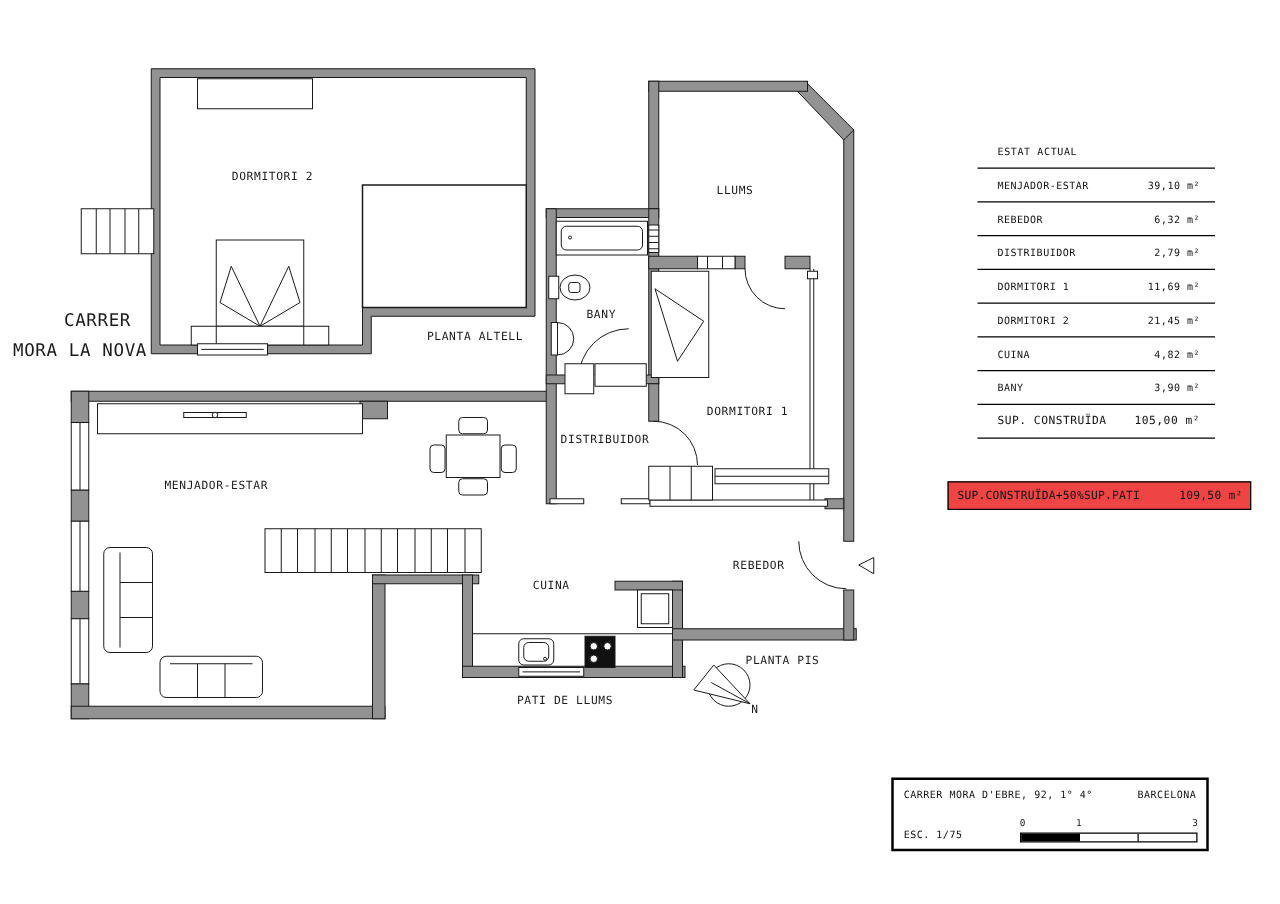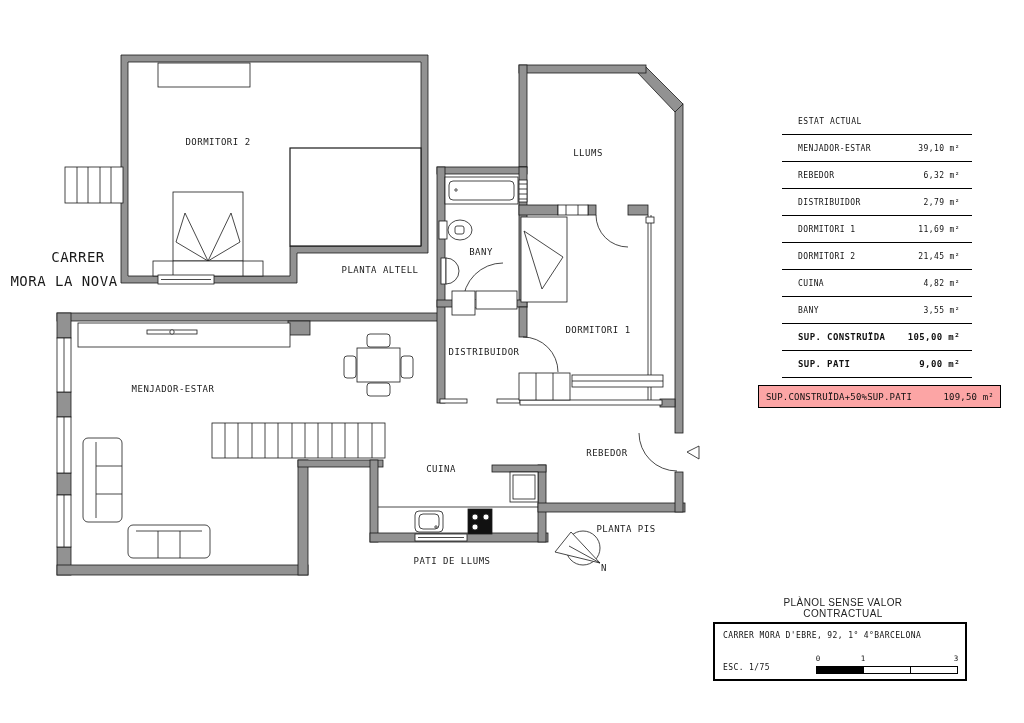--- a/index.html
+++ b/index.html
@@ -7,31 +7,31 @@
           font-family:"DejaVu Sans Mono",monospace;color:#111;}
   svg{position:absolute;left:0;top:0;}
   .plan-label{position:absolute;transform:translate(-50%,-50%);font-size:9px;letter-spacing:.5px;
               white-space:nowrap;color:#1a1a1a;}
   .plan-label.small{font-size:14px;}
   
   #area-table{position:absolute;left:782px;top:112px;width:190px;}
   #area-table .tbl-title{height:22px;padding-left:16px;font-size:8px;letter-spacing:.5px;line-height:20px;}
   #area-table .arow{height:26px;border-top:1px solid #000;display:flex;justify-content:space-between;
                     align-items:center;padding:0 12px 0 16px;font-size:8px;letter-spacing:.4px;}
-  #area-table .arow.big{font-size:9px;font-weight:bold;}
+  #area-table .arow.big{font-size:9px;}
   #area-table .rows{border-bottom:1px solid #000;}
   #total-box{position:absolute;left:758px;top:385px;width:228px;height:21px;border:1.5px solid #000;
              display:flex;justify-content:space-between;align-items:center;padding:0 6px 0 7px;
-             font-size:9px;letter-spacing:.2px;background:#fca5a5;}
+             font-size:9px;letter-spacing:.2px;background:#ef4444;}
   
   #disclaimer{position:absolute;left:748px;top:597px;width:190px;text-align:center;
               font-family:"Liberation Sans",sans-serif;font-size:10px;letter-spacing:.4px;color:#222;}
   #title-box{position:absolute;left:713px;top:622px;width:250px;height:55px;border:2px solid #000;background:#fff;}
   #title-box .addr-row{position:absolute;left:8px;right:8px;top:7px;display:flex;
-                       font-size:8px;letter-spacing:.4px;}
+                       justify-content:space-between;font-size:8px;letter-spacing:.4px;}
   #title-box .esc{position:absolute;left:8px;bottom:7px;font-size:8px;letter-spacing:.4px;}
   .sb-tick{position:absolute;top:30px;width:10px;text-align:center;font-size:7.5px;}
   #scalebar{position:absolute;left:101px;top:42px;width:140px;height:6px;border:1px solid #000;}
   #scalebar .fill{position:absolute;left:0;top:0;width:47px;height:100%;background:#000;}
   #scalebar .t1{position:absolute;left:46px;top:0;width:1px;height:100%;background:#000;}
   #scalebar .t2{position:absolute;left:93px;top:0;width:1px;height:100%;background:#000;}
 </style>
 </head>
 <body>
 
@@ -242,38 +242,33 @@
     <div class="arow">
       <span>DORMITORI 2</span>
       <span>21,45 m²</span>
     </div>
     <div class="arow">
       <span>CUINA</span>
       <span>4,82 m²</span>
     </div>
     <div class="arow">
       <span>BANY</span>
-      <span>3,55 m²</span>
+      <span>3,90 m²</span>
     </div>
     <div class="arow big">
       <span>SUP. CONSTRUÏDA</span>
       <span>105,00 m²</span>
     </div>
-    <div class="arow big">
-      <span>SUP. PATI</span>
-      <span>9,00 m²</span>
-    </div>
   </div>
 </div>
 <div id="total-box">
   <span>SUP.CONSTRUÏDA+50%SUP.PATI</span>
   <span>109,50 m²</span>
 </div>
 
-<div id="disclaimer">PLÀNOL SENSE VALOR CONTRACTUAL</div>
 <div id="title-box">
   <div class="addr-row">
     <span>CARRER MORA D'EBRE, 92, 1° 4°</span>
     <span>BARCELONA</span>
   </div>
   <div class="esc">ESC. 1/75</div>
   <span class="sb-tick" style="left:98px;">0</span>
   <span class="sb-tick" style="left:143px;">1</span>
   <span class="sb-tick" style="left:236px;">3</span>
   <div id="scalebar">

